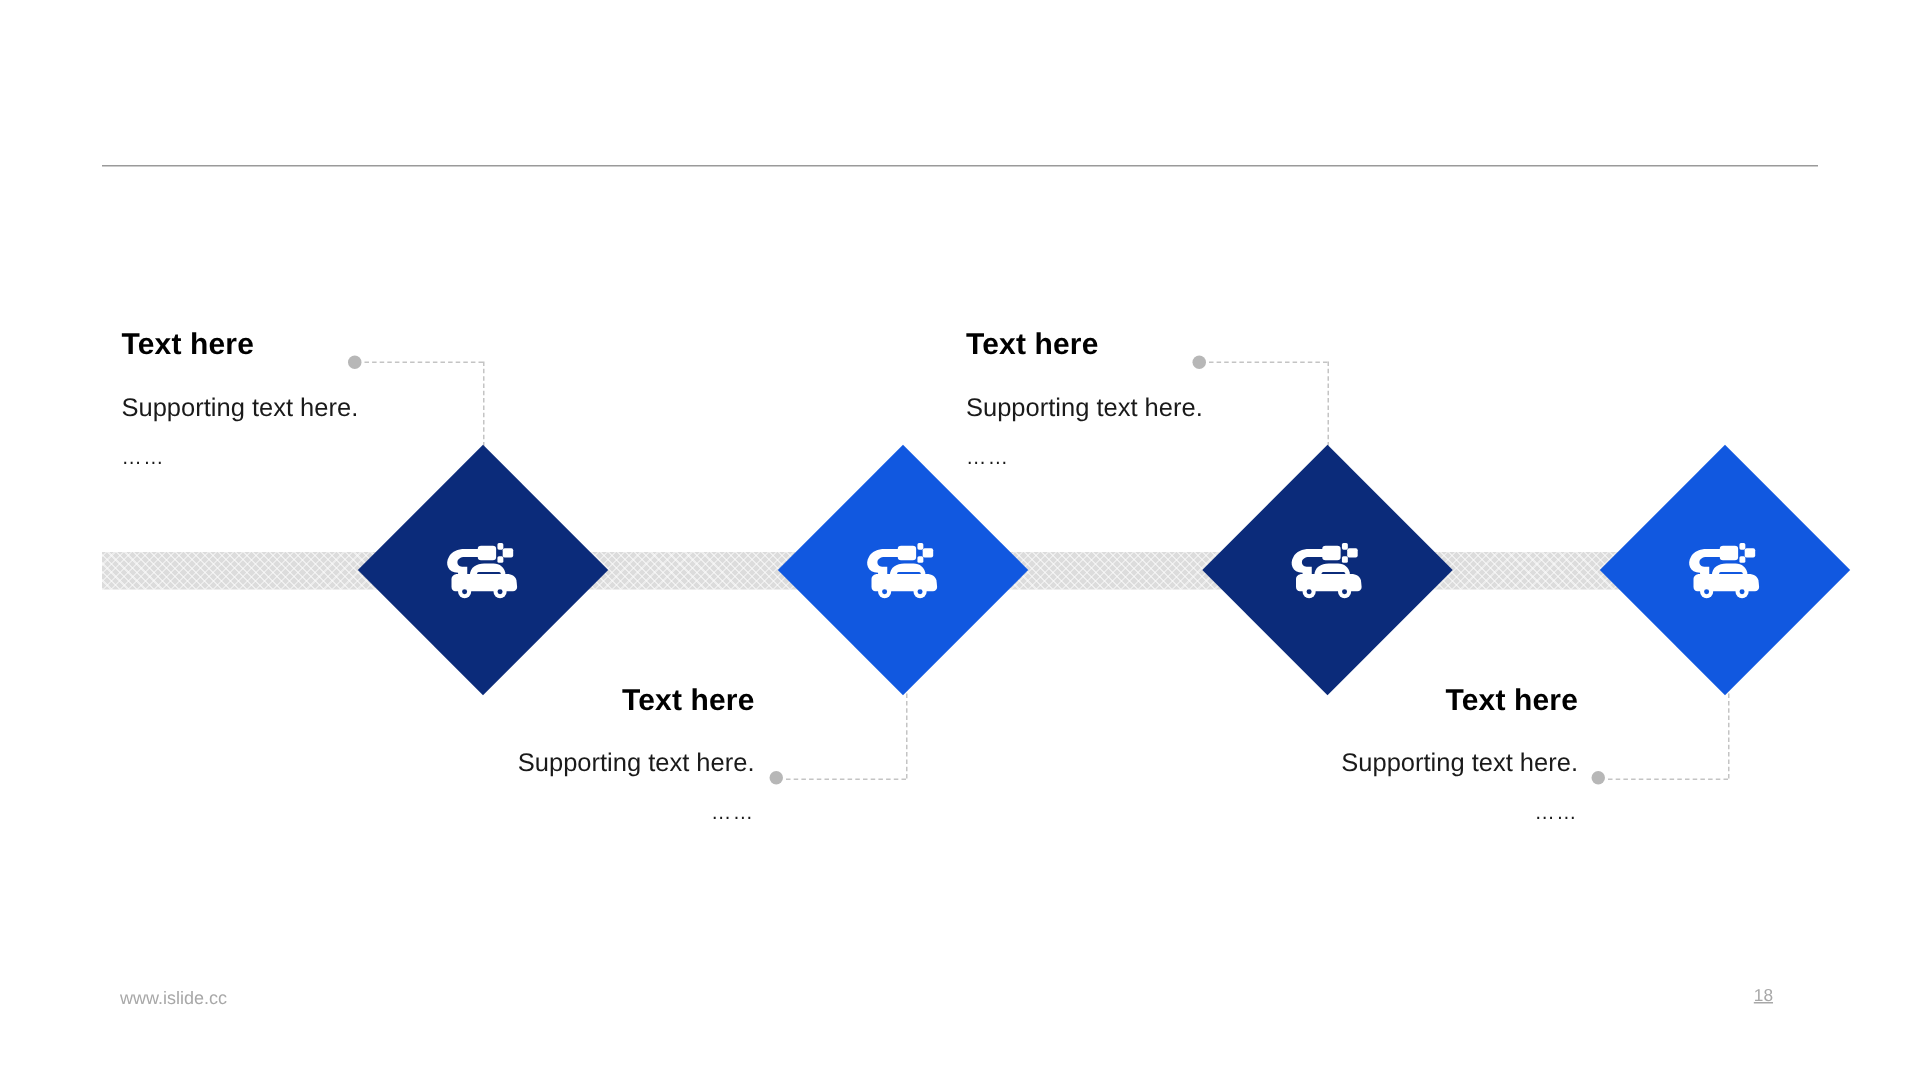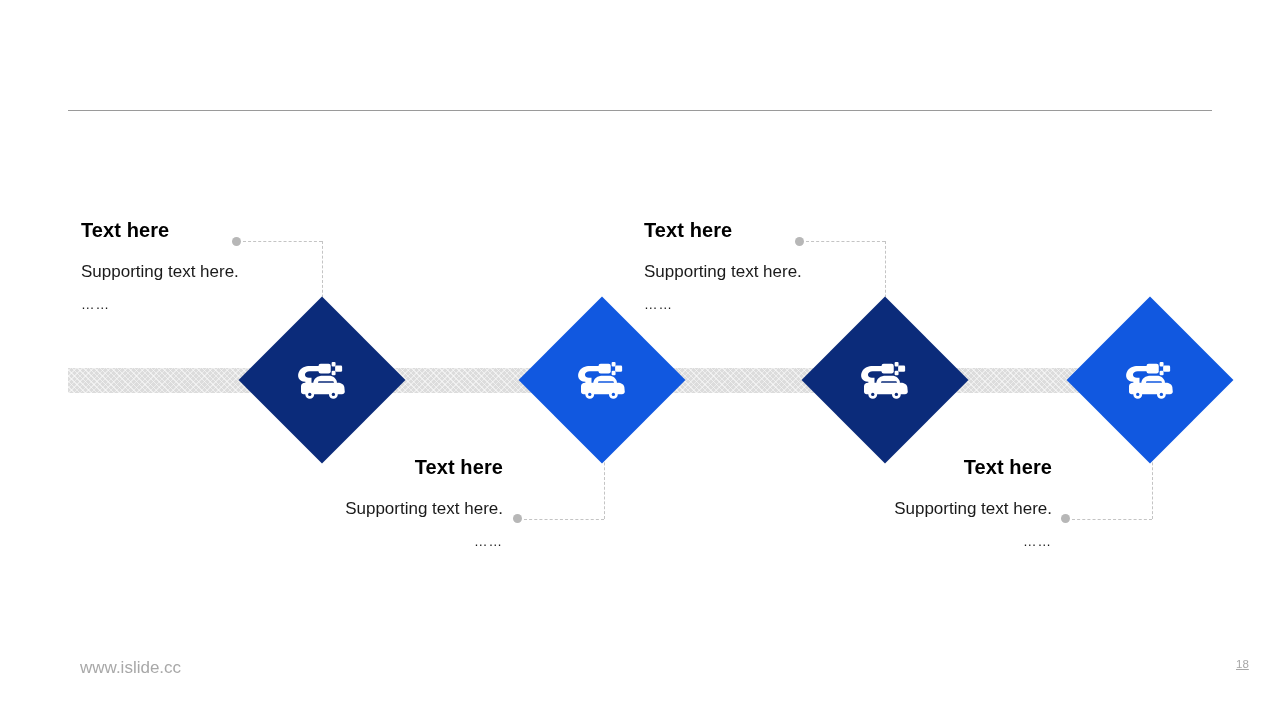--- a/index.html
+++ b/index.html
@@ -126,29 +126,29 @@
     margin: 0;
   }
   .tblock .t-sp1 { height: 21px; }
   .tblock .t-sp2 { height: 15px; }
 
   
   .footer-url {
     position: absolute;
     left: 80px;
     top: 658px;
-    font-size: 17px;
+    font-size: 12px;
     color: #a8a8a8;
   }
   .footer-page {
     position: absolute;
-    left: 1236px;
+    left: 1152px;
     top: 658px;
     width: 30px;
-    text-align: left;
+    text-align: right;
     font-size: 11.5px;
     color: #a8a8a8;
     text-decoration: underline;
   }
 </style>
 </head>
 <body>
 
 <div class="slide">
 

